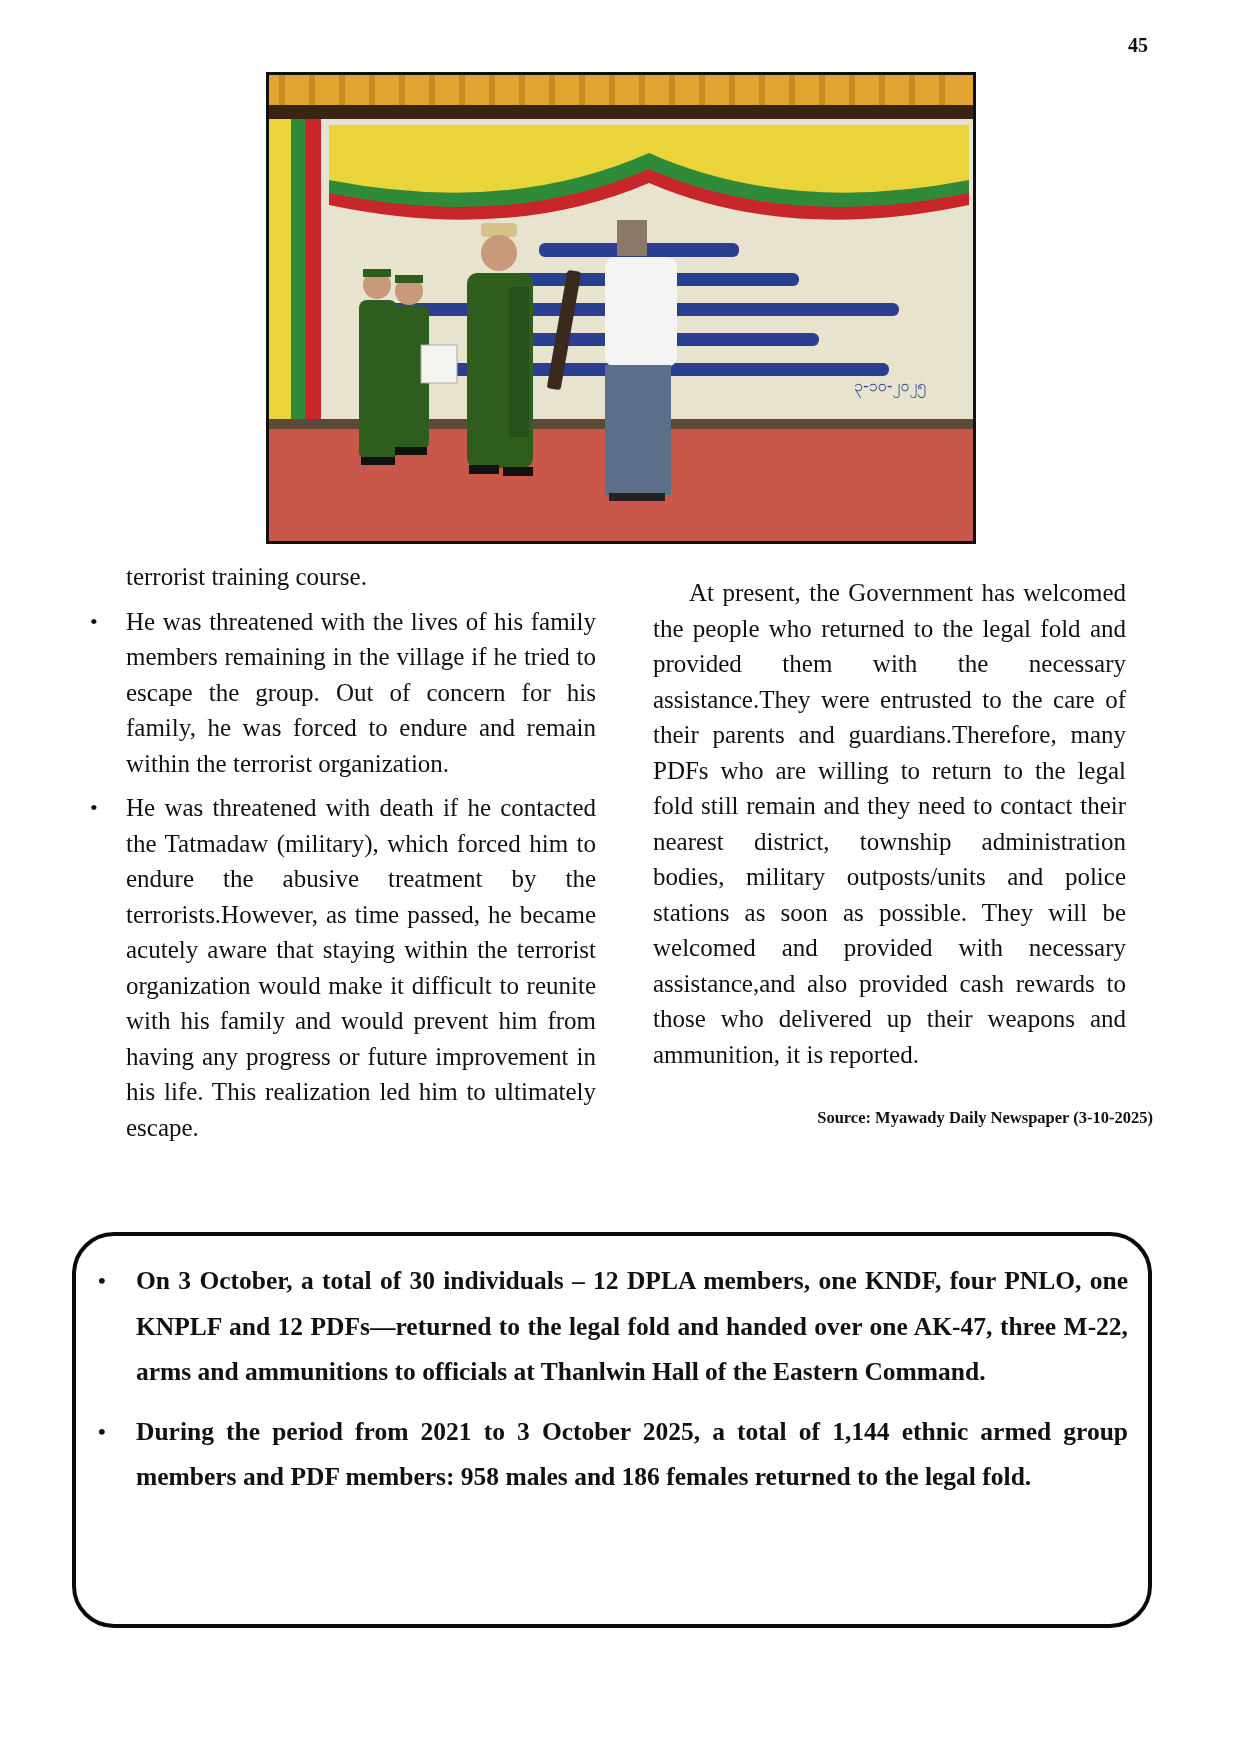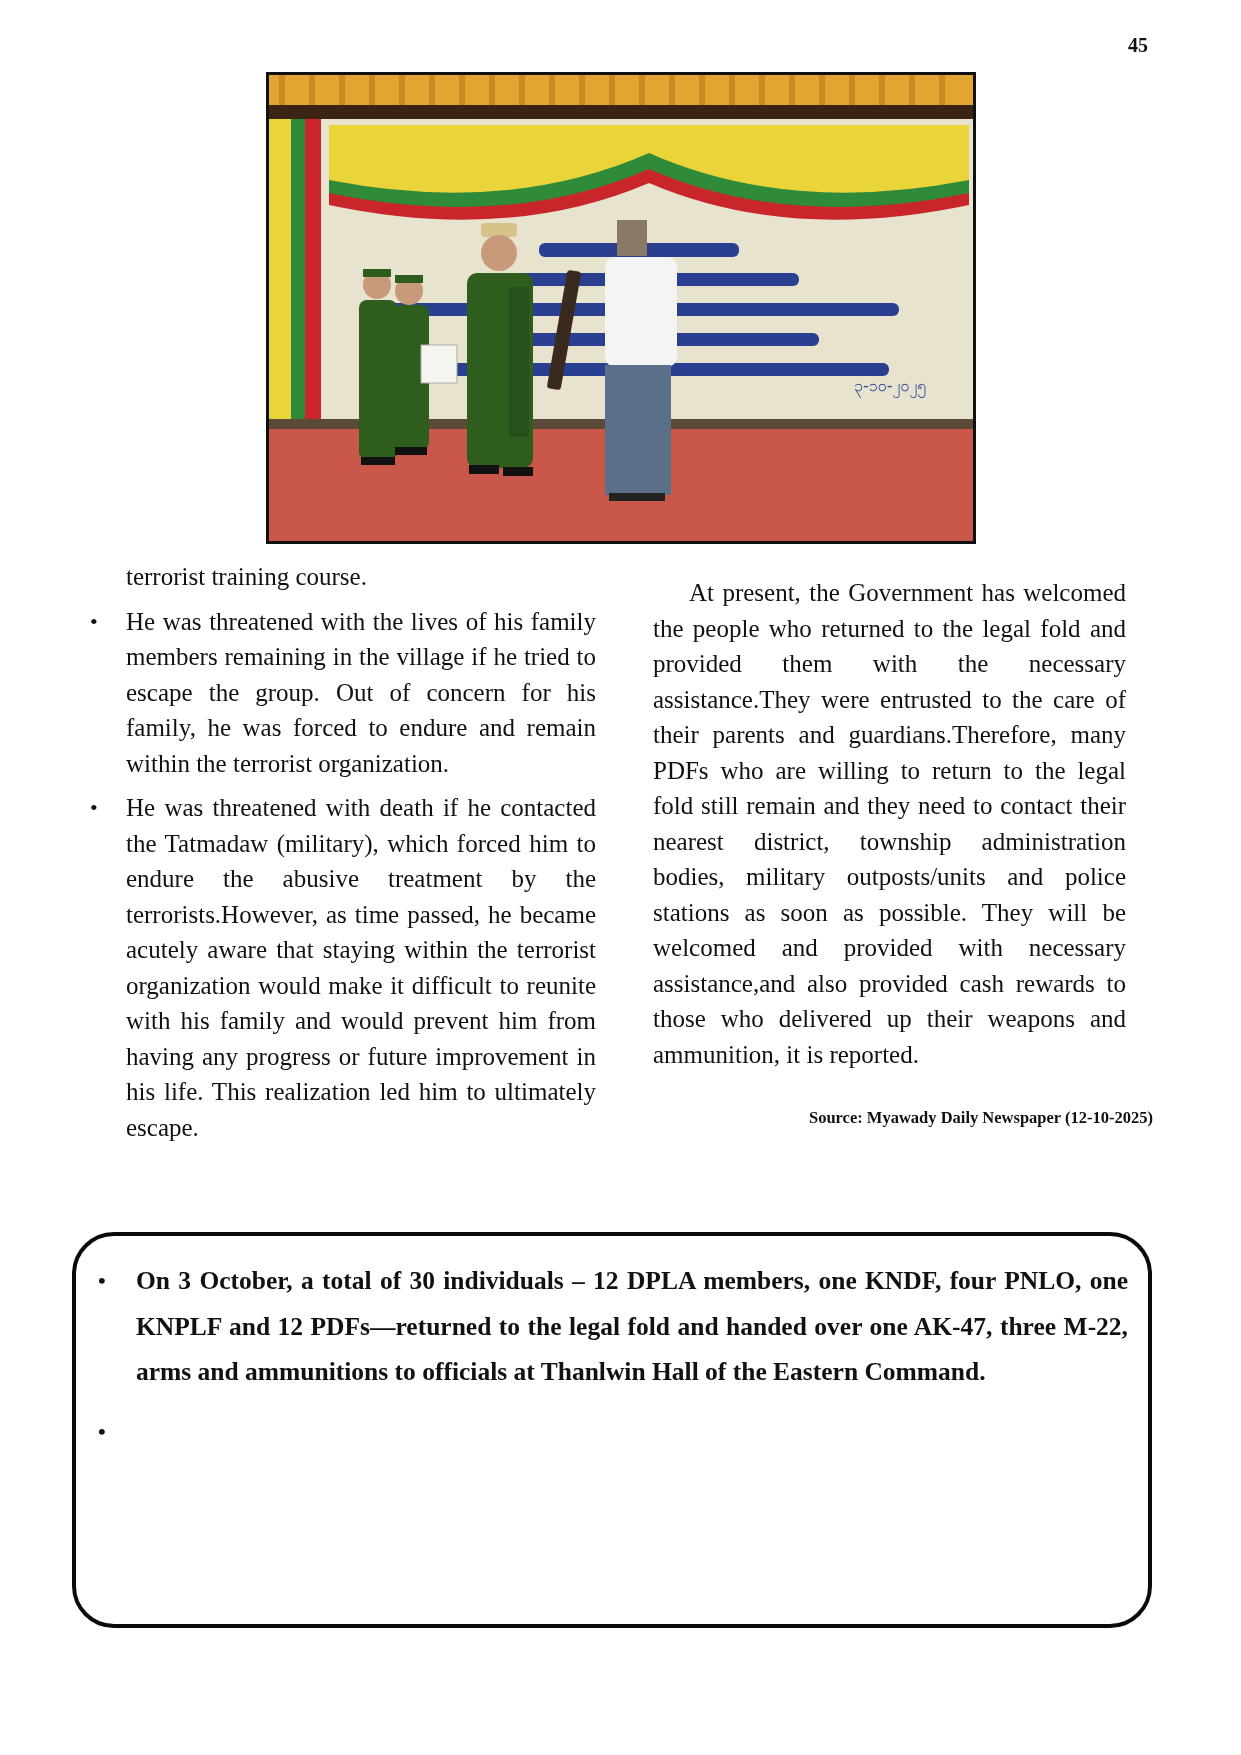--- a/index.html
+++ b/index.html
@@ -128,25 +128,26 @@
   <div class="bullet">
     <span class="dot">•</span>
     <span>He was threatened with death if he contacted the Tatmadaw (military), which forced him to endure the abusive treatment by the terrorists.However, as time passed, he became acutely aware that staying within the terrorist organization would make it difficult to reunite with his family and would prevent him from having any progress or future improvement in his life. This realization led him to ultimately escape.</span>
   </div>
 </div>
 
 <div class="col col-right">
   <p class="para">At present, the Government has welcomed the people who returned to the legal fold and provided them with the necessary assistance.They were entrusted to the care of their parents and guardians.Therefore, many PDFs who are willing to return to the legal fold still remain and they need to contact their nearest district, township administration bodies, military outposts/units and police stations as soon as possible. They will be welcomed and provided with necessary assistance,and also provided cash rewards to those who delivered up their weapons and ammunition, it is reported.</p>
 </div>
 
-<div class="source">Source: Myawady Daily Newspaper (12-10-2025)</div>
+<div class="source">Source: Myawady Daily Newspaper (3-10-2025)</div>
 
 <div class="box">
   <div class="box-list">
     <div class="box-item">
       <span class="dot">•</span>
       <span>On 3 October, a total of 30 individuals – 12 DPLA members, one KNDF, four PNLO, one KNPLF and 12 PDFs—returned to the legal fold and handed over one AK-47, three M-22, arms and ammunitions to officials at Thanlwin Hall of the Eastern Command.</span>
     </div>
     <div class="box-item">
       <span class="dot">•</span>
+      <span>During the period from 2021 to 3 October 2025, a total of 1,144 ethnic armed group members and PDF members: 958 males and 186 females returned to the legal fold.</span>
     </div>
   </div>
 </div>
 
 </body></html>

